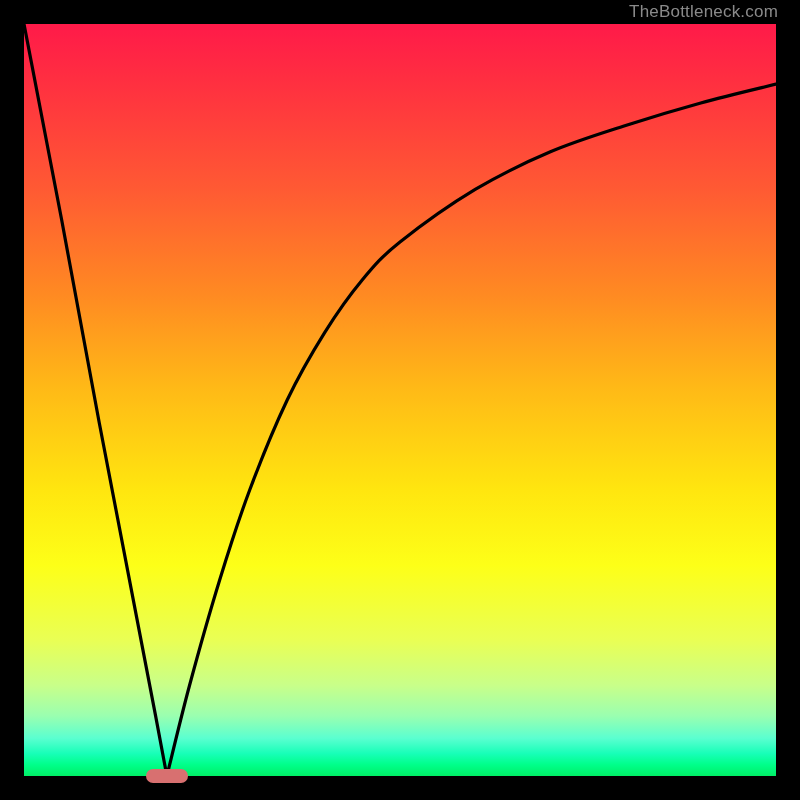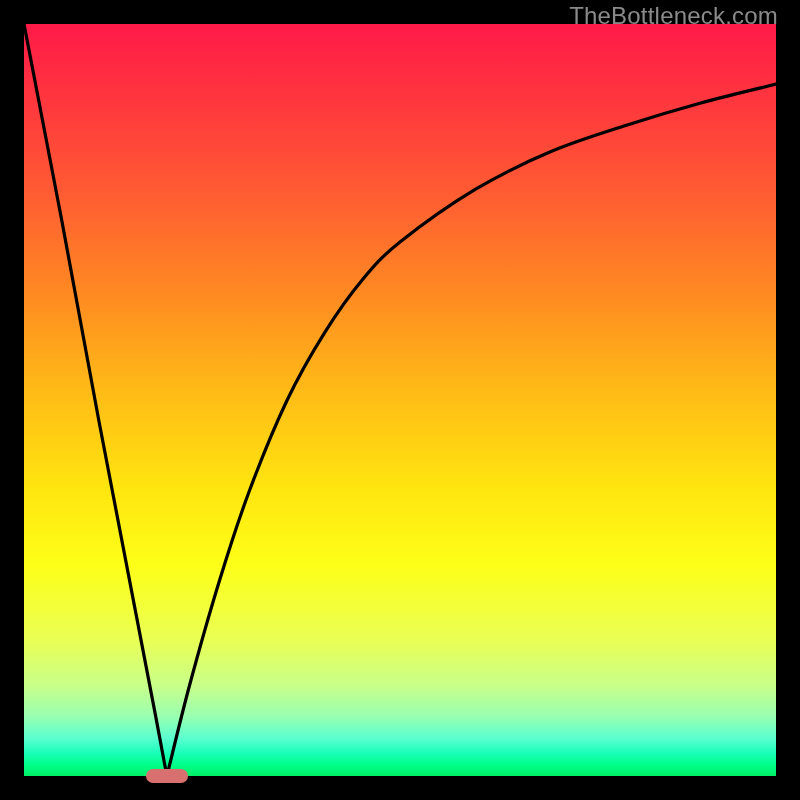--- a/index.html
+++ b/index.html
@@ -50,21 +50,21 @@
   .marker {
     position: absolute;
     background: #d87070;
     border-radius: 999px;
   }
   .watermark {
     position: absolute;
     top: 2px;
     right: 22px;
     color: #8a8a8a;
-    font-size: 24px;
+    font-size: 17px;
     font-weight: 500;
     letter-spacing: 0.2px;
     user-select: none;
   }
 </style>
 </head>
 <body>
 
 <div class="frame">
 

